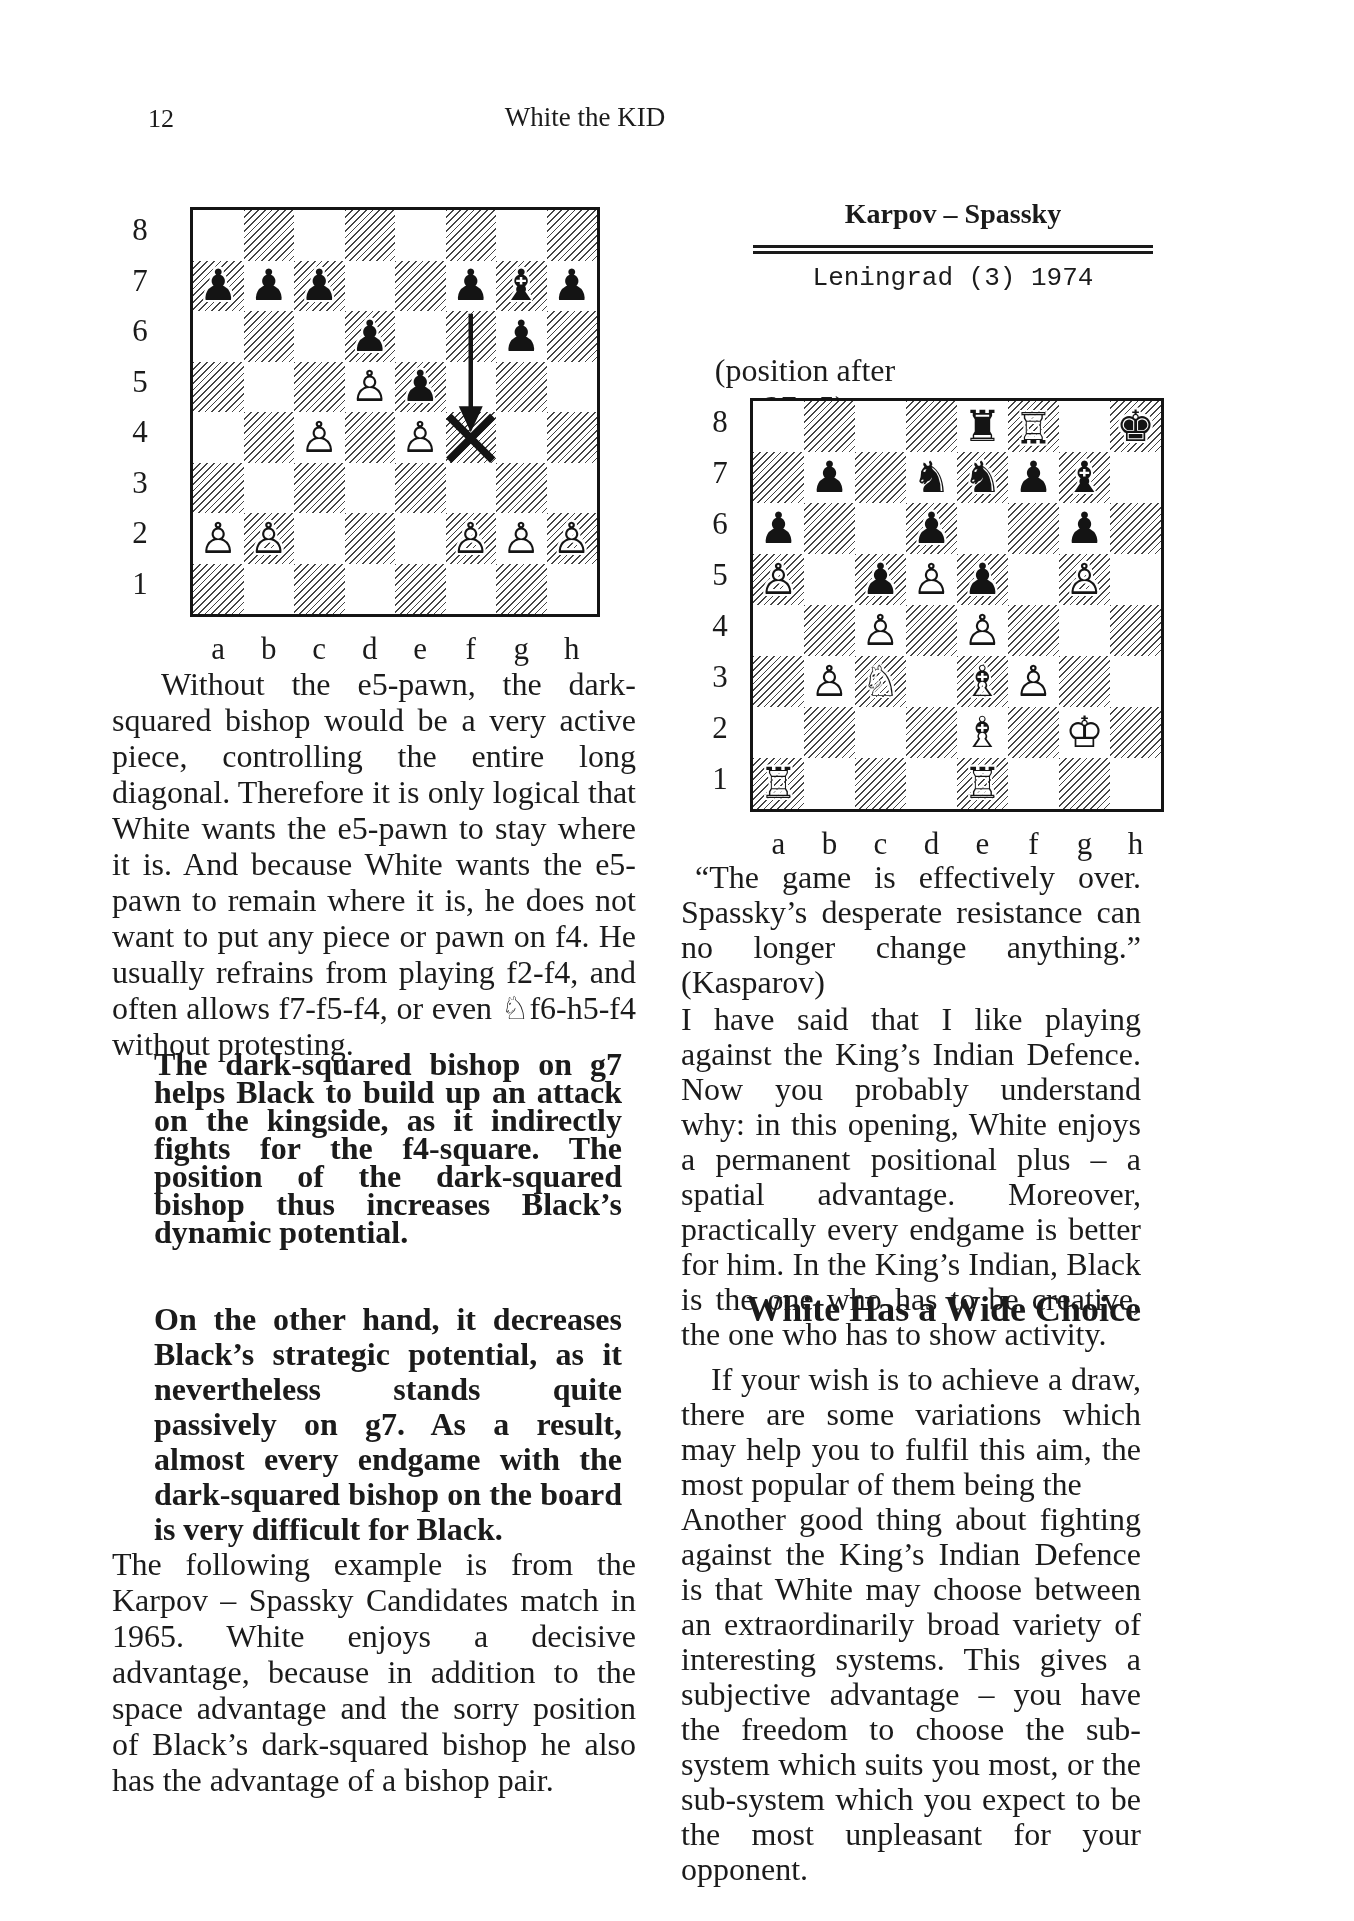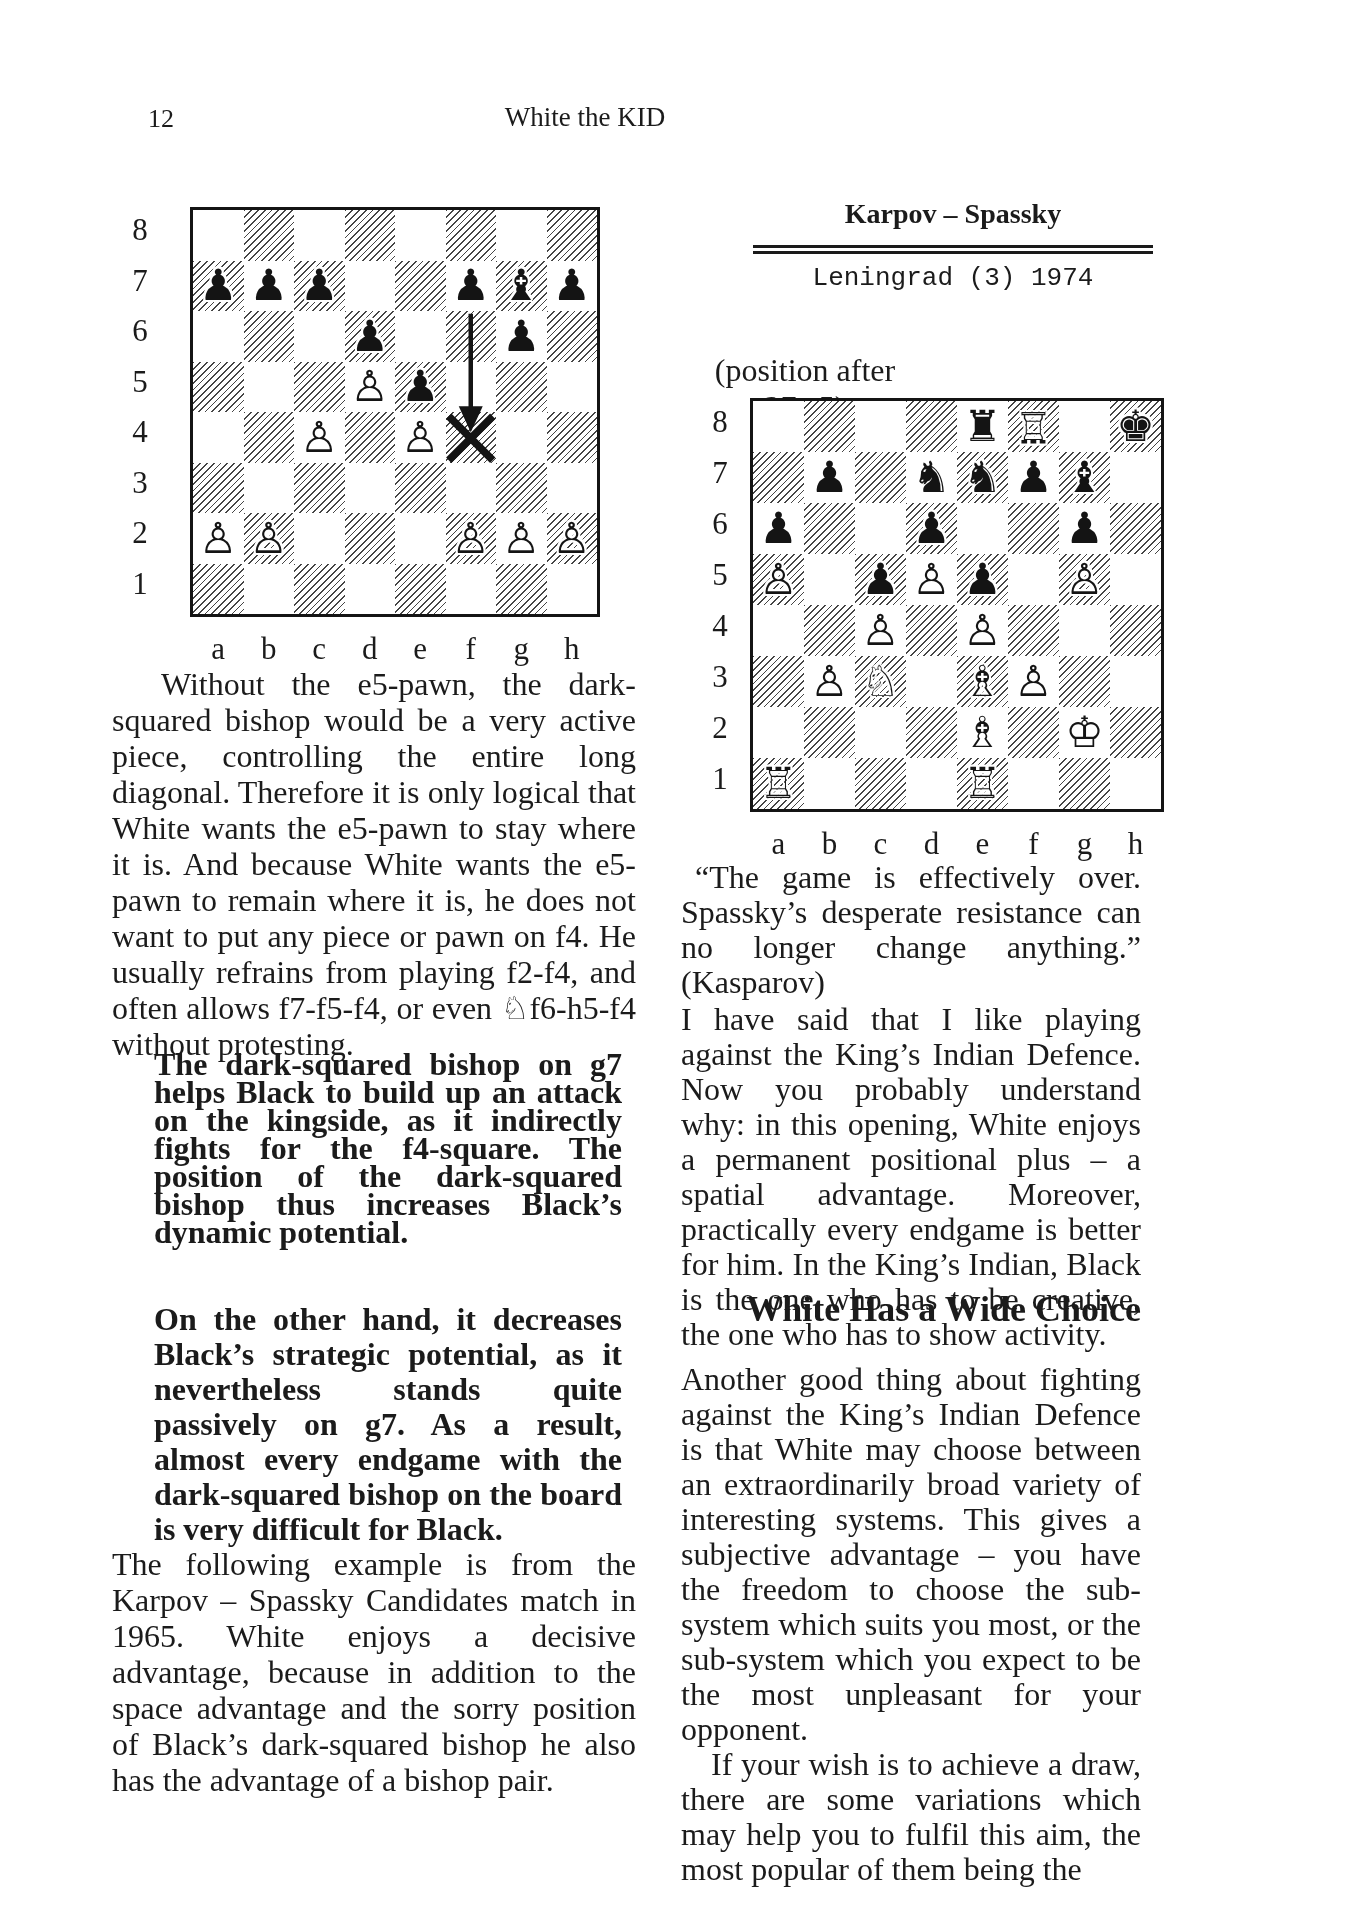--- a/index.html
+++ b/index.html
@@ -349,15 +349,15 @@
     <div class="filelab" style="left: 432px; top: 428px; width: 51px;">h</div>
   </div>
 
 <p class="abs para rcol indentq" style="left:681px;top:860px;width:460px;">“The game is effectively over. Spassky’s desperate resistance can no longer change anything.” (Kasparov)</p>
 
 <p class="abs para rcol" style="left:681px;top:1002px;width:460px;">I have said that I like playing against the King’s Indian Defence. Now you probably understand why: in this opening, White enjoys a permanent positional plus – a spatial advantage. Moreover, practically every endgame is better for him. In the King’s Indian, Black is the one who has to be creative, the one who has to show activity.</p>
 
 <div class="abs bighead" style="left:681px;top:1288px;width:460px;">White Has a Wide Choice</div>
 
 <div class="abs" style="left:681px;top:1362px;width:460px;">
+  <p class="para rcol indent2">If your wish is to achieve a draw, there are some variations which may help you to fulfil this aim, the most popular of them being the</p>
   <p class="para rcol">Another good thing about fighting against the King’s Indian Defence is that White may choose between an extraordinarily broad variety of interesting systems. This gives a subjective advantage – you have the freedom to choose the sub-system which suits you most, or the sub-system which you expect to be the most unpleasant for your opponent.</p>
-  <p class="para rcol indent2">If your wish is to achieve a draw, there are some variations which may help you to fulfil this aim, the most popular of them being the</p>
 </div>
 
 </body></html>

